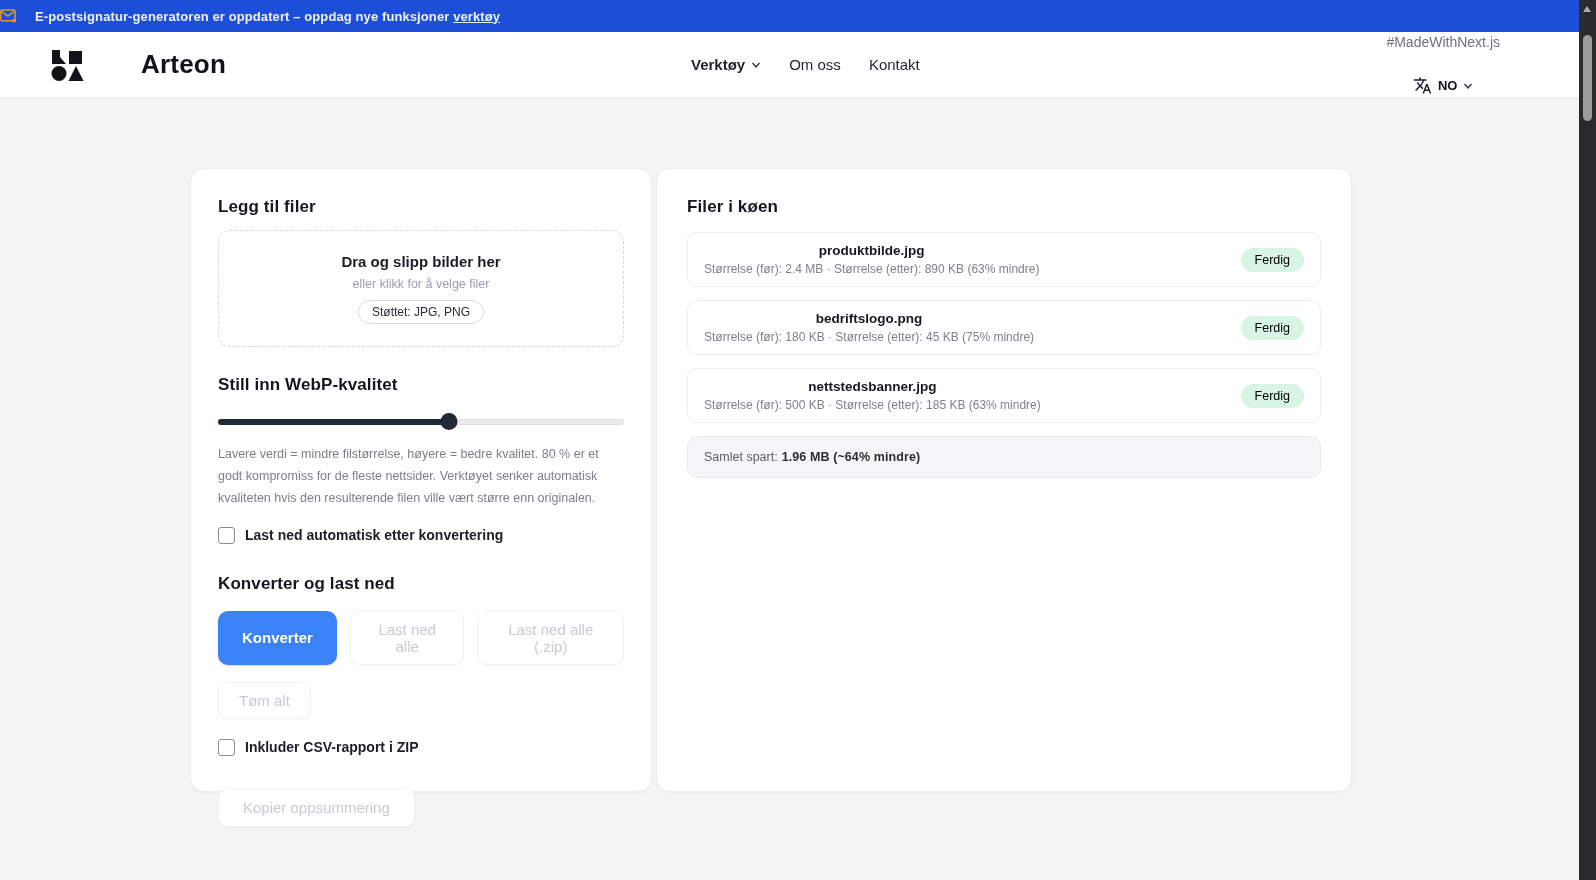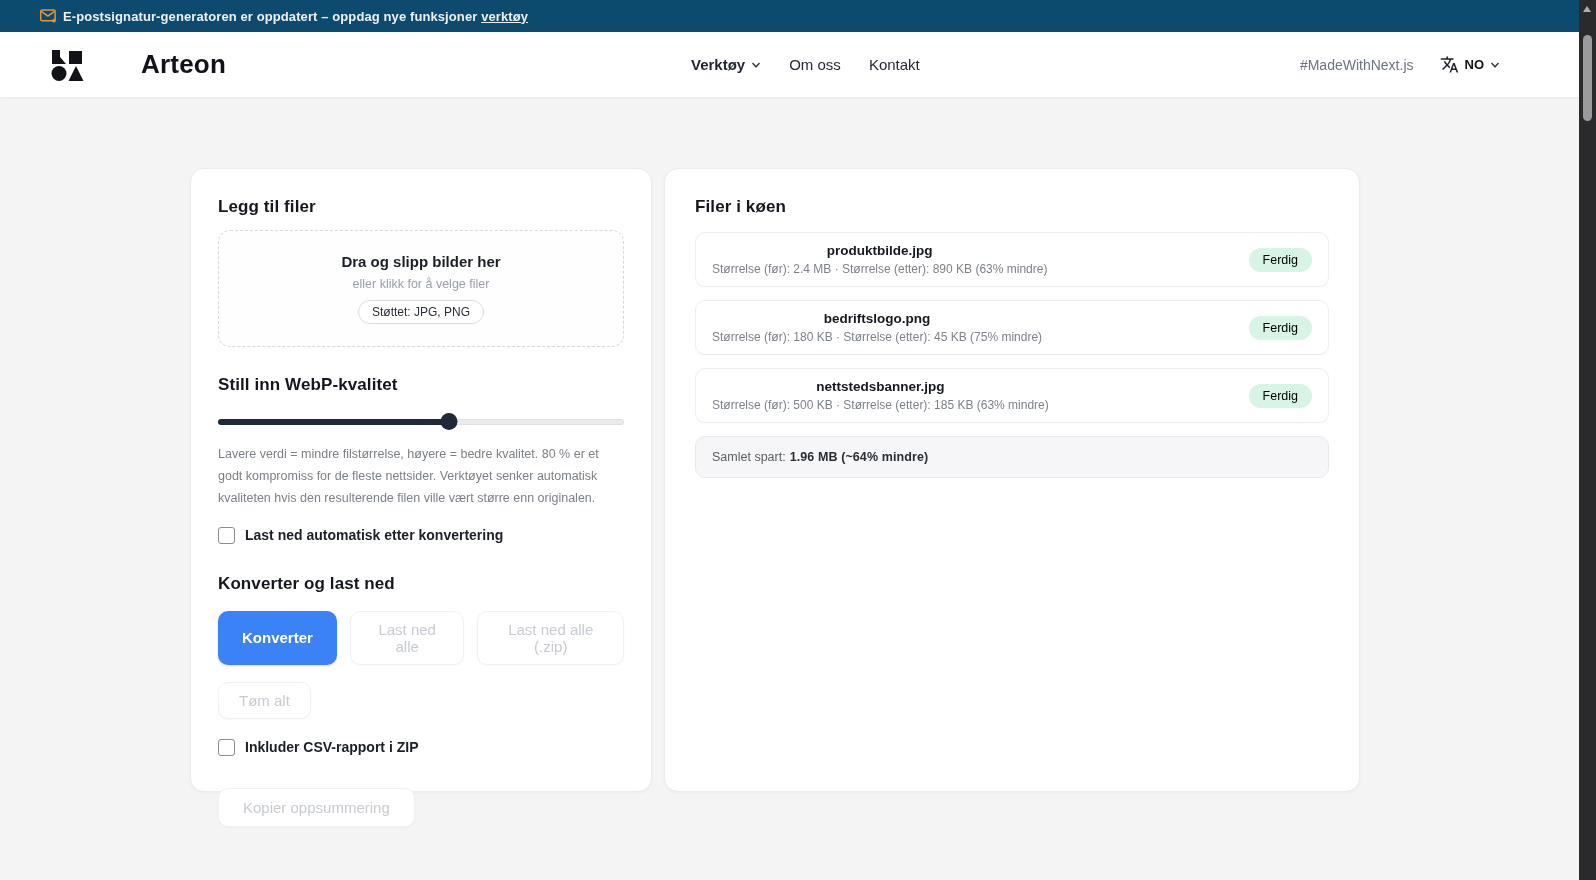--- a/index.html
+++ b/index.html
@@ -6,46 +6,46 @@
   html,body { width:1596px; height:880px; overflow:hidden; }
   body {
     font-family:"Liberation Sans", sans-serif;
     background:#f4f4f5;
     color:#16191f;
     position:relative;
   }
 
   
   .banner {
-    height:32px; background:#0c4a6e; display:flex; align-items:center;
-    padding-left:40px; gap:6px;
+    height:32px; background:#1d4ed8; display:flex; align-items:center;
+    gap:18px;
   }
   .banner .env-icon { width:17px; height:14px; position:relative; flex:0 0 auto; }
   .banner .msg { color:#eef0f3; font-size:13px; font-weight:600; letter-spacing:.1px; }
   .banner .msg a { color:#eef0f3; text-decoration:underline; cursor:pointer; }
 
   
   .header {
     height:65px; background:#ffffff; display:flex; align-items:center;
     padding:0 96px 0 50px; box-shadow:0 1px 2px rgba(0,0,0,.05);
     position:relative; z-index:2;
   }
   .brand { display:flex; align-items:center; gap:10px; cursor:pointer; }
   .brand-name { font-size:26px; font-weight:600; color:#111318; letter-spacing:.2px;margin-left:45px; }
   .nav { display:flex; align-items:center; gap:28px; margin-left:465px; }
   .nav-item { display:flex; align-items:center; gap:6px; font-size:15px; color:#1f2430; cursor:pointer; }
   .nav-item.first { font-weight:700; }
   .chev { width:10px; height:10px; display:inline-block; }
-  .header-right { margin-left:auto; display:flex; align-items:center; gap:26px; }
+  .header-right { margin-left:auto; display:flex; align-items:center; gap:26px;flex-direction:column; }
   .made-with { font-size:14px; color:#6b7280; }
   .lang { display:flex; align-items:center; gap:6px; cursor:pointer; }
   .lang-code { font-size:13px; font-weight:700; color:#111318; }
 
   
-  .main { display:flex; gap:12px; padding:71px 0 0 190px; align-items:flex-start; }
+  .main { display:flex; gap:4px; padding:71px 0 0 190px; align-items:flex-start; }
   .card {
     background:#ffffff; border:1px solid #ececee; border-radius:14px;
     box-shadow:0 1px 3px rgba(0,0,0,.04);
   }
   .card.left  { width:462px; height:624px; padding:28px 27px; }
   .card.right { width:696px; height:624px; padding:28px 30px; }
 
   .h-section { font-size:17px; font-weight:700; color:#14171d; letter-spacing:.1px; }
 
   

